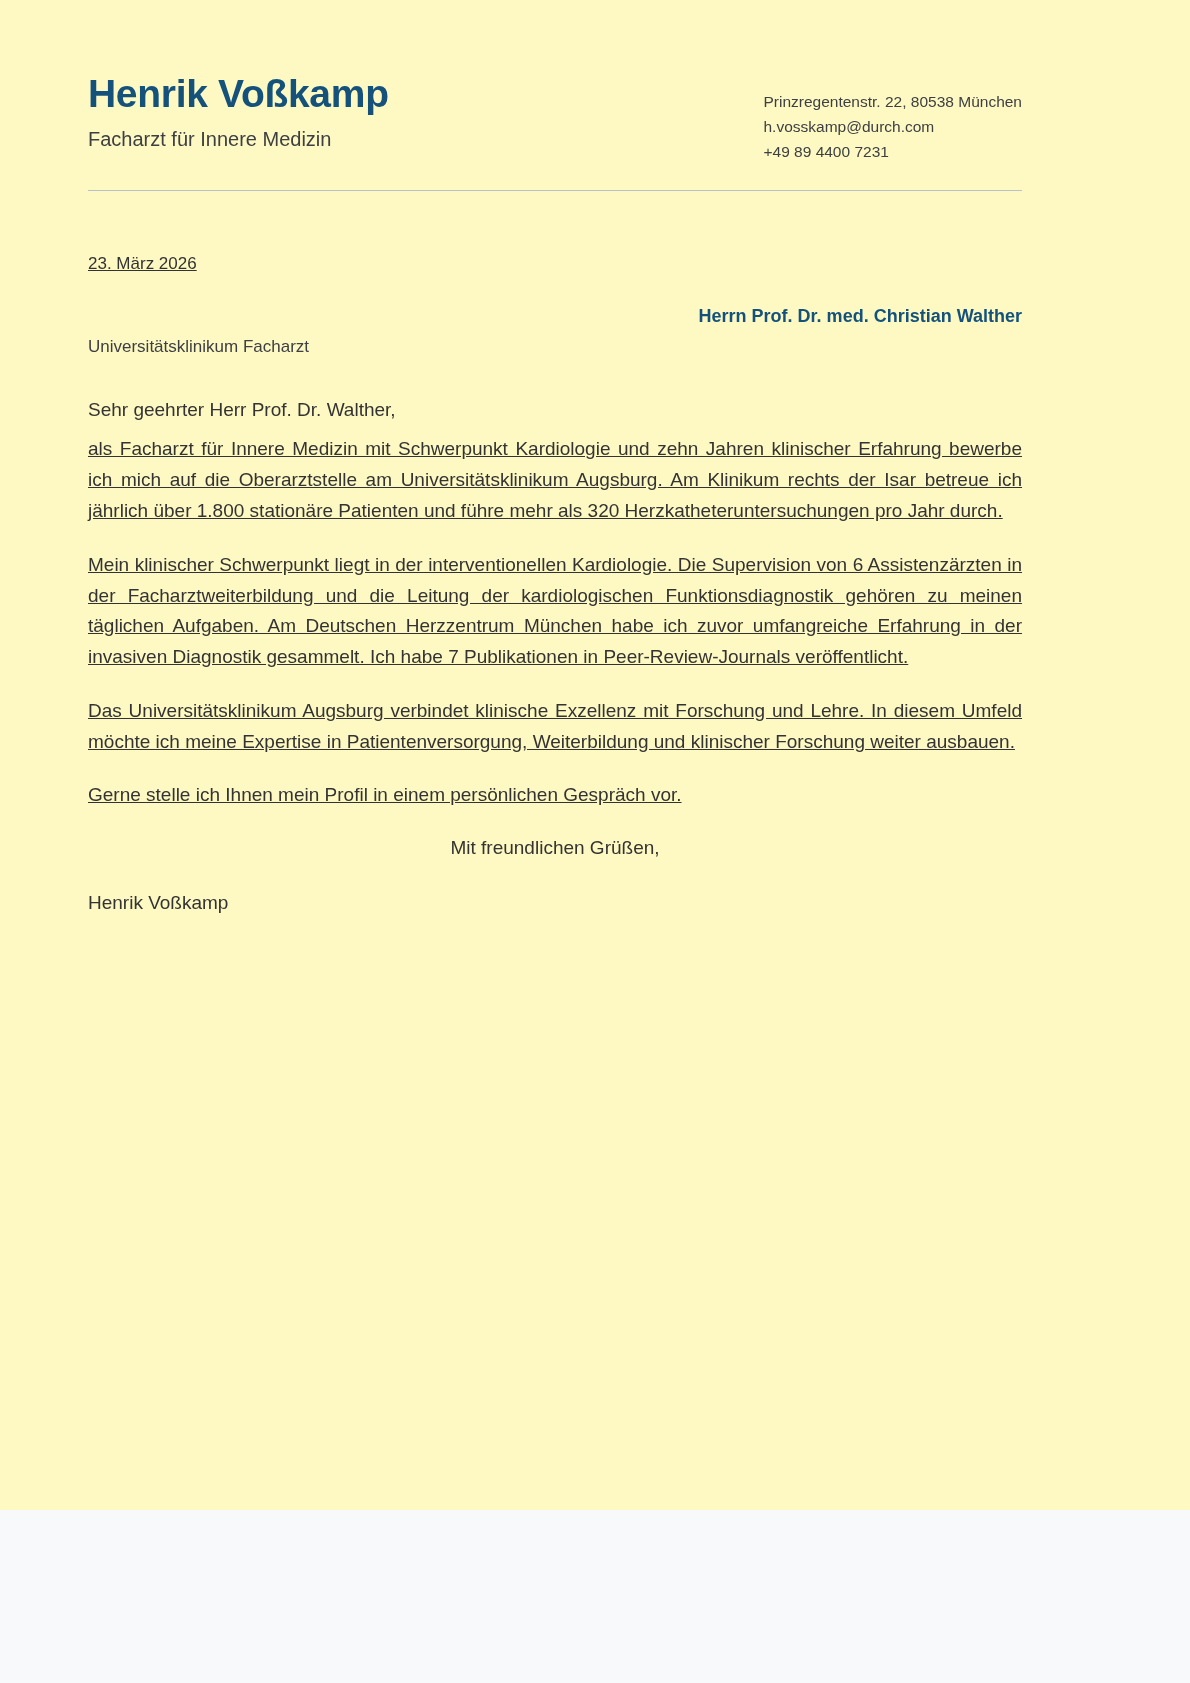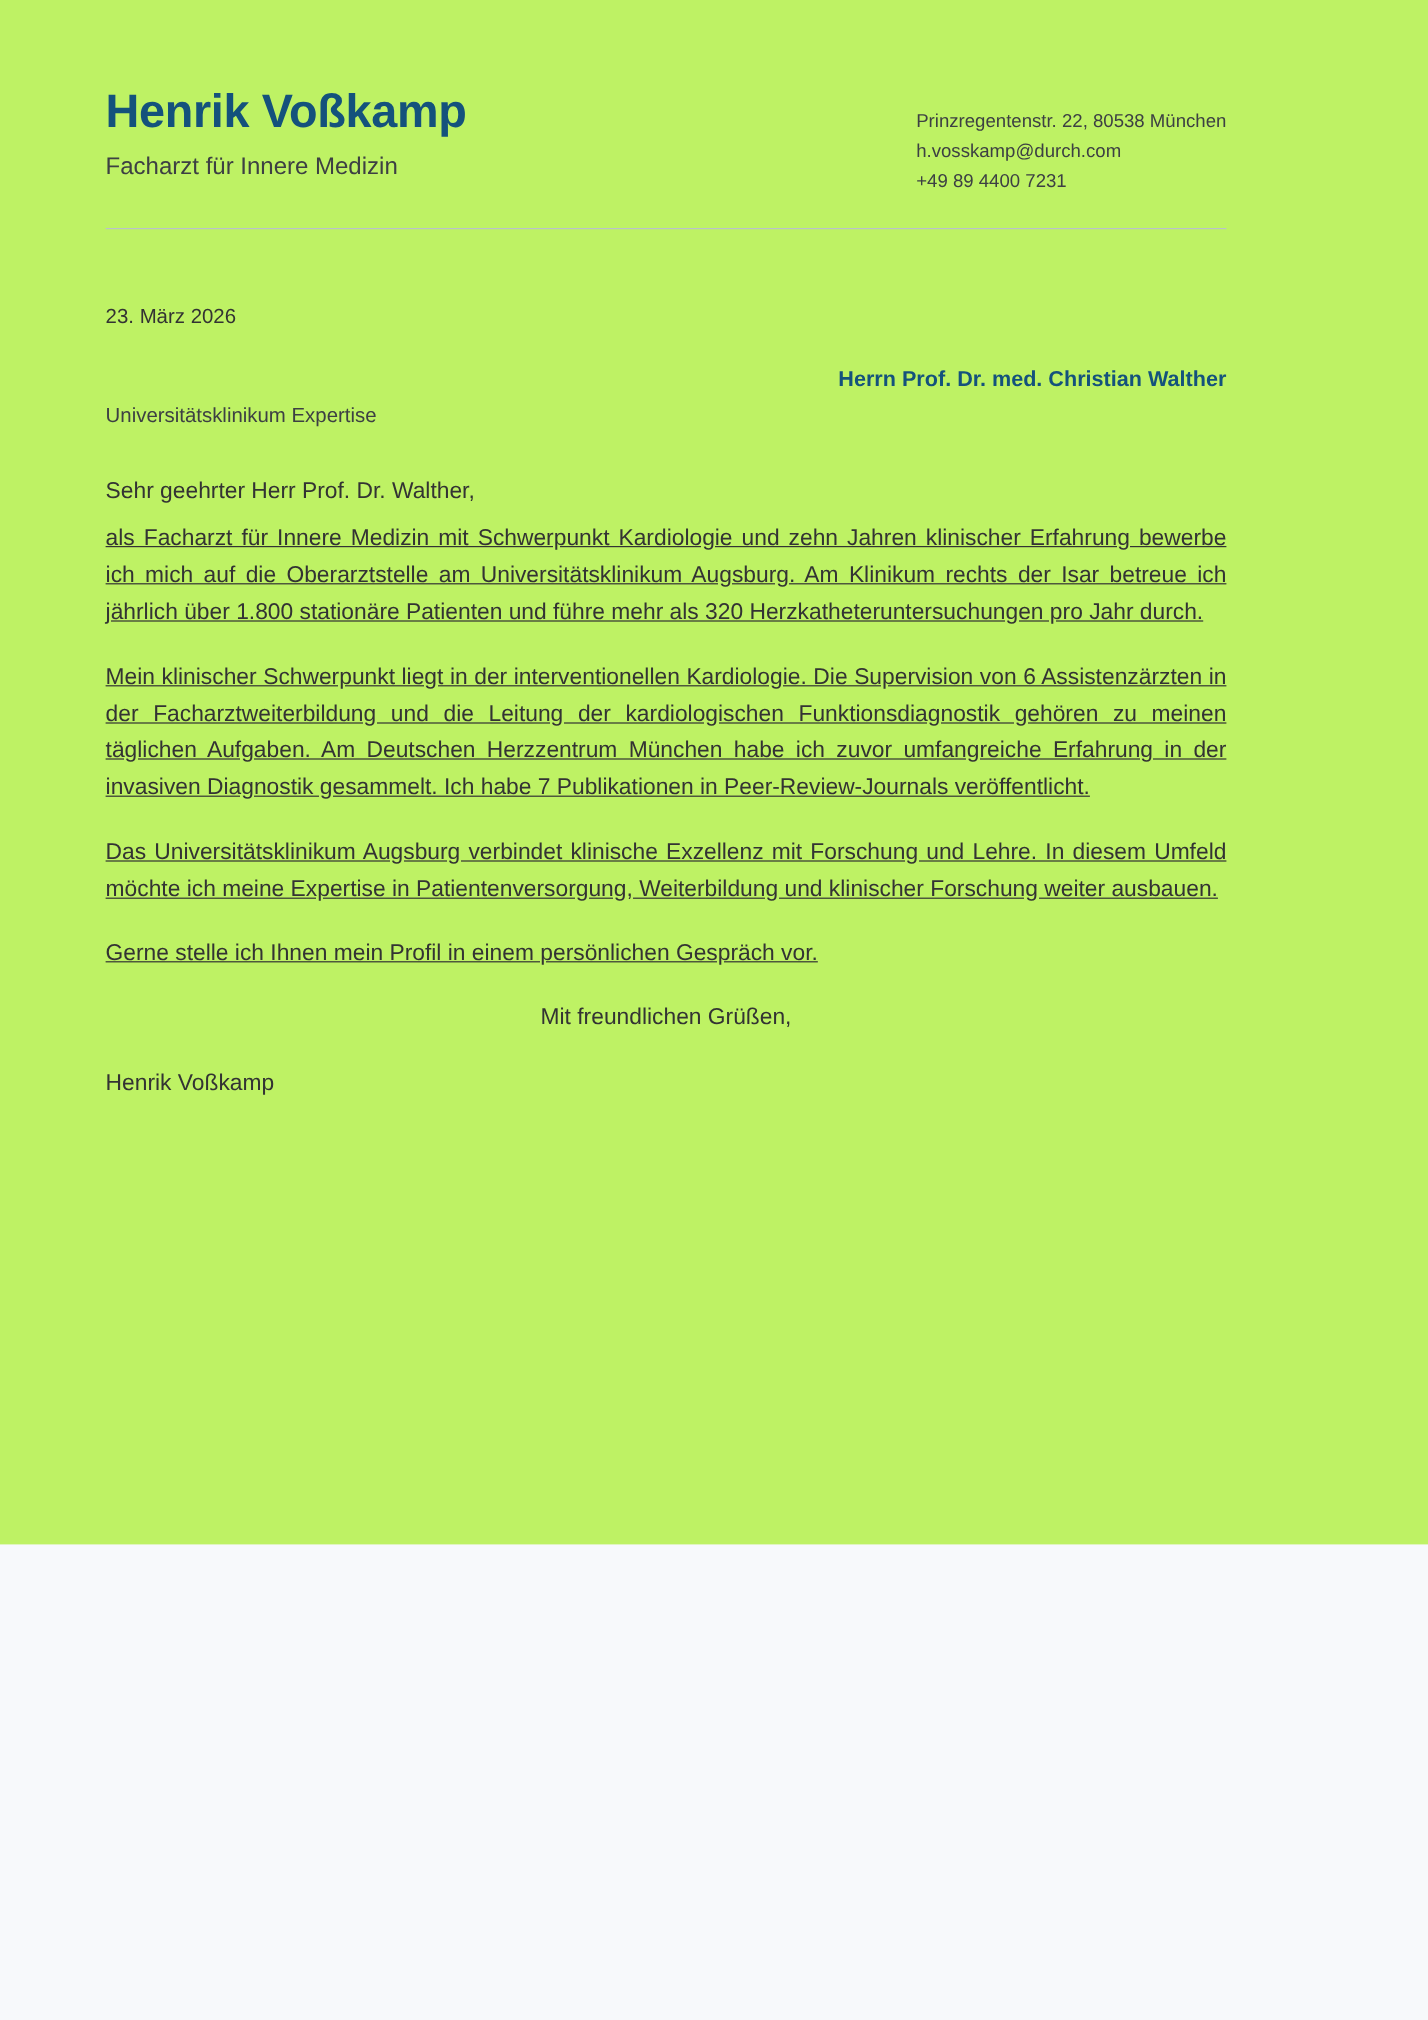--- a/index.html
+++ b/index.html
@@ -11,22 +11,22 @@
     width: 1190px;
     height: 1683px;
     background: #f7f9fb;
     font-family: "Liberation Sans", "DejaVu Sans", sans-serif;
     color: #333333;
     -webkit-font-smoothing: antialiased;
   }
   .page {
     position: relative;
     width: 1190px;
-    height: 1287px;
-    background: #bef264;
+    height: 1510px;
+    background: #fef9c3;
     box-sizing: border-box;
     padding: 0;
   }
   .content {
     position: absolute;
     left: 88px;
     top: 0;
     width: 934px;
   }
 
@@ -77,20 +77,21 @@
 
   
   .letter-meta {
     padding-top: 53px;
   }
   .date {
     font-size: 17px;
     line-height: 1.45;
     color: #333333;
     margin: 0;
+    text-decoration: underline;
   }
   .recipient-name {
     font-size: 18px;
     font-weight: 700;
     color: #14527c;
     margin: 27px 0 0 0;
     line-height: 1.4;
     text-align: right;
   }
   .recipient-org {
@@ -152,21 +153,21 @@
         <div class="contact-line">Prinzregentenstr. 22, 80538 München</div>
         <div class="contact-line">h.vosskamp@durch.com</div>
         <div class="contact-line">+49 89 4400 7231</div>
       </div>
     </header>
     <hr class="rule">
 
     <section class="letter-meta">
       <p class="date">23. März 2026</p>
       <p class="recipient-name">Herrn Prof. Dr. med. Christian Walther</p>
-      <p class="recipient-org">Universitätsklinikum Expertise</p>
+      <p class="recipient-org">Universitätsklinikum Facharzt</p>
     </section>
 
     <section class="letter-body">
       <p class="salutation">Sehr geehrter Herr Prof. Dr. Walther,</p>
 
       <p class="para">als Facharzt für Innere Medizin mit Schwerpunkt Kardiologie und zehn Jahren klinischer Erfahrung bewerbe ich mich auf die Oberarztstelle am Universitätsklinikum Augsburg. Am Klinikum rechts der Isar betreue ich jährlich über 1.800 stationäre Patienten und führe mehr als 320 Herzkatheteruntersuchungen pro Jahr durch.</p>
 
       <p class="para">Mein klinischer Schwerpunkt liegt in der interventionellen Kardiologie. Die Supervision von 6 Assistenzärzten in der Facharztweiterbildung und die Leitung der kardiologischen Funktionsdiagnostik gehören zu meinen täglichen Aufgaben. Am Deutschen Herzzentrum München habe ich zuvor umfangreiche Erfahrung in der invasiven Diagnostik gesammelt. Ich habe 7 Publikationen in Peer-Review-Journals veröffentlicht.</p>
 
       <p class="para">Das Universitätsklinikum Augsburg verbindet klinische Exzellenz mit Forschung und Lehre. In diesem Umfeld möchte ich meine Expertise in Patientenversorgung, Weiterbildung und klinischer Forschung weiter ausbauen.</p>

